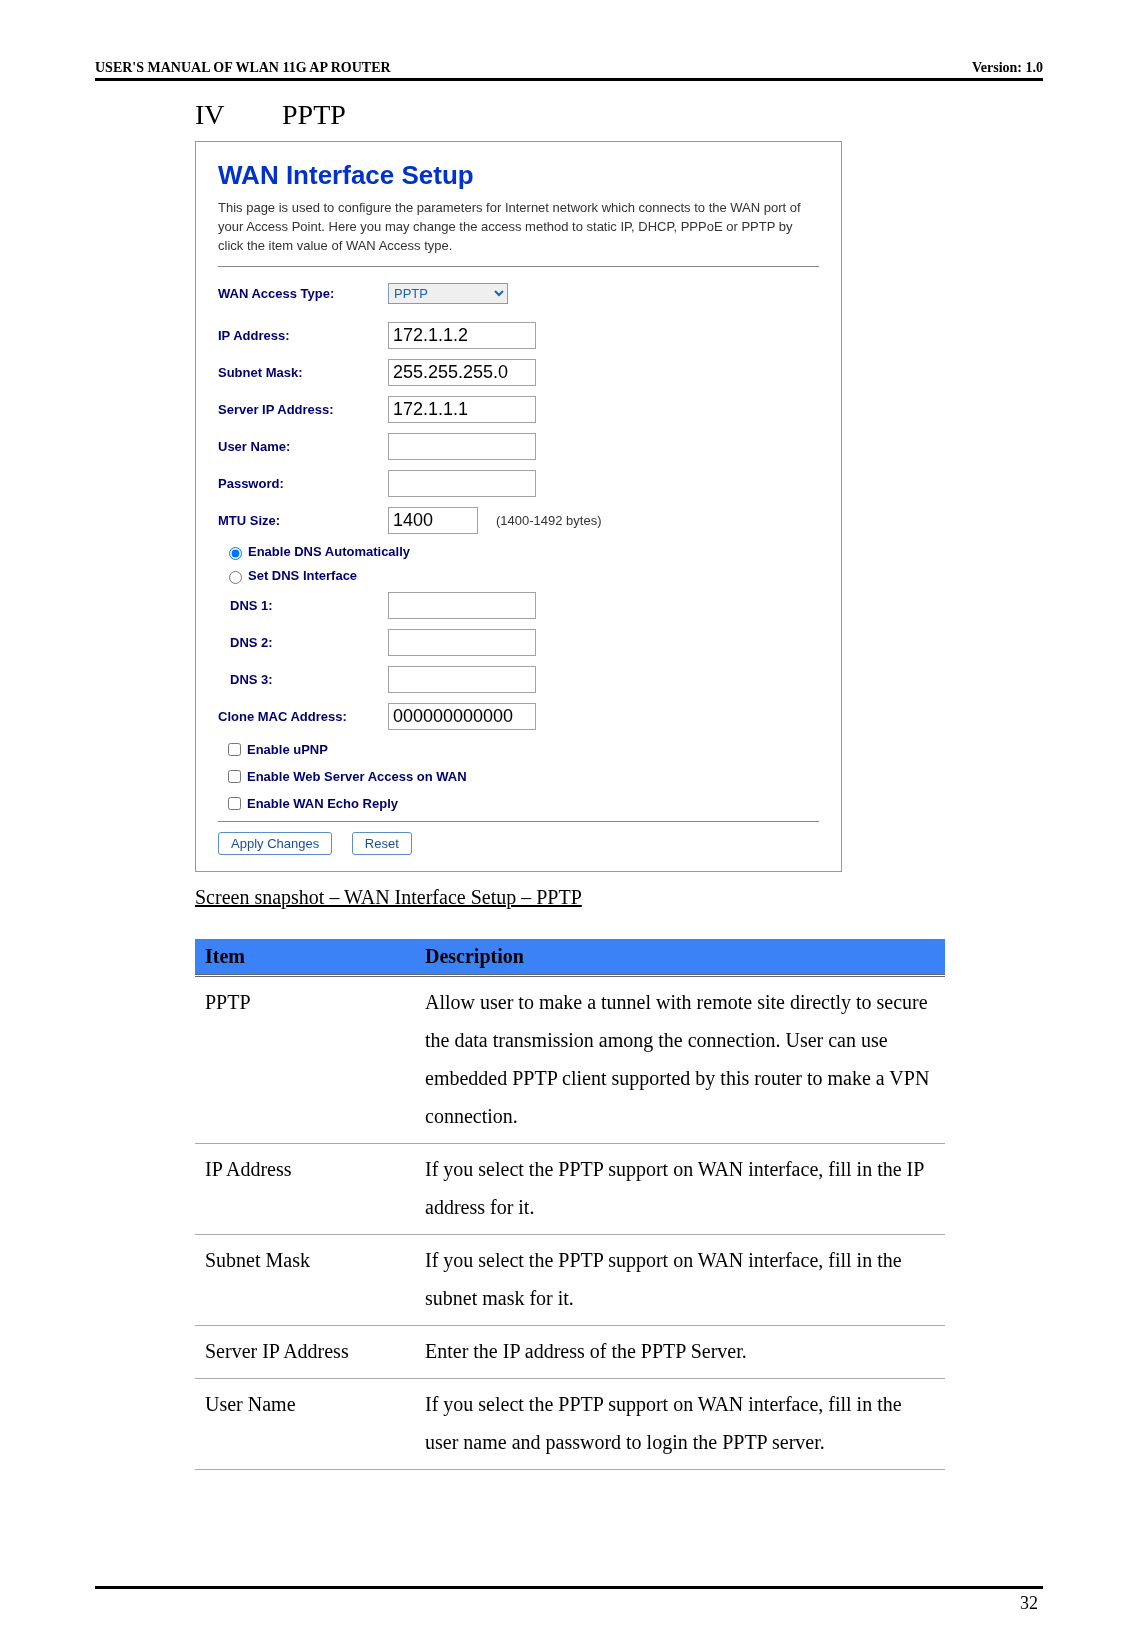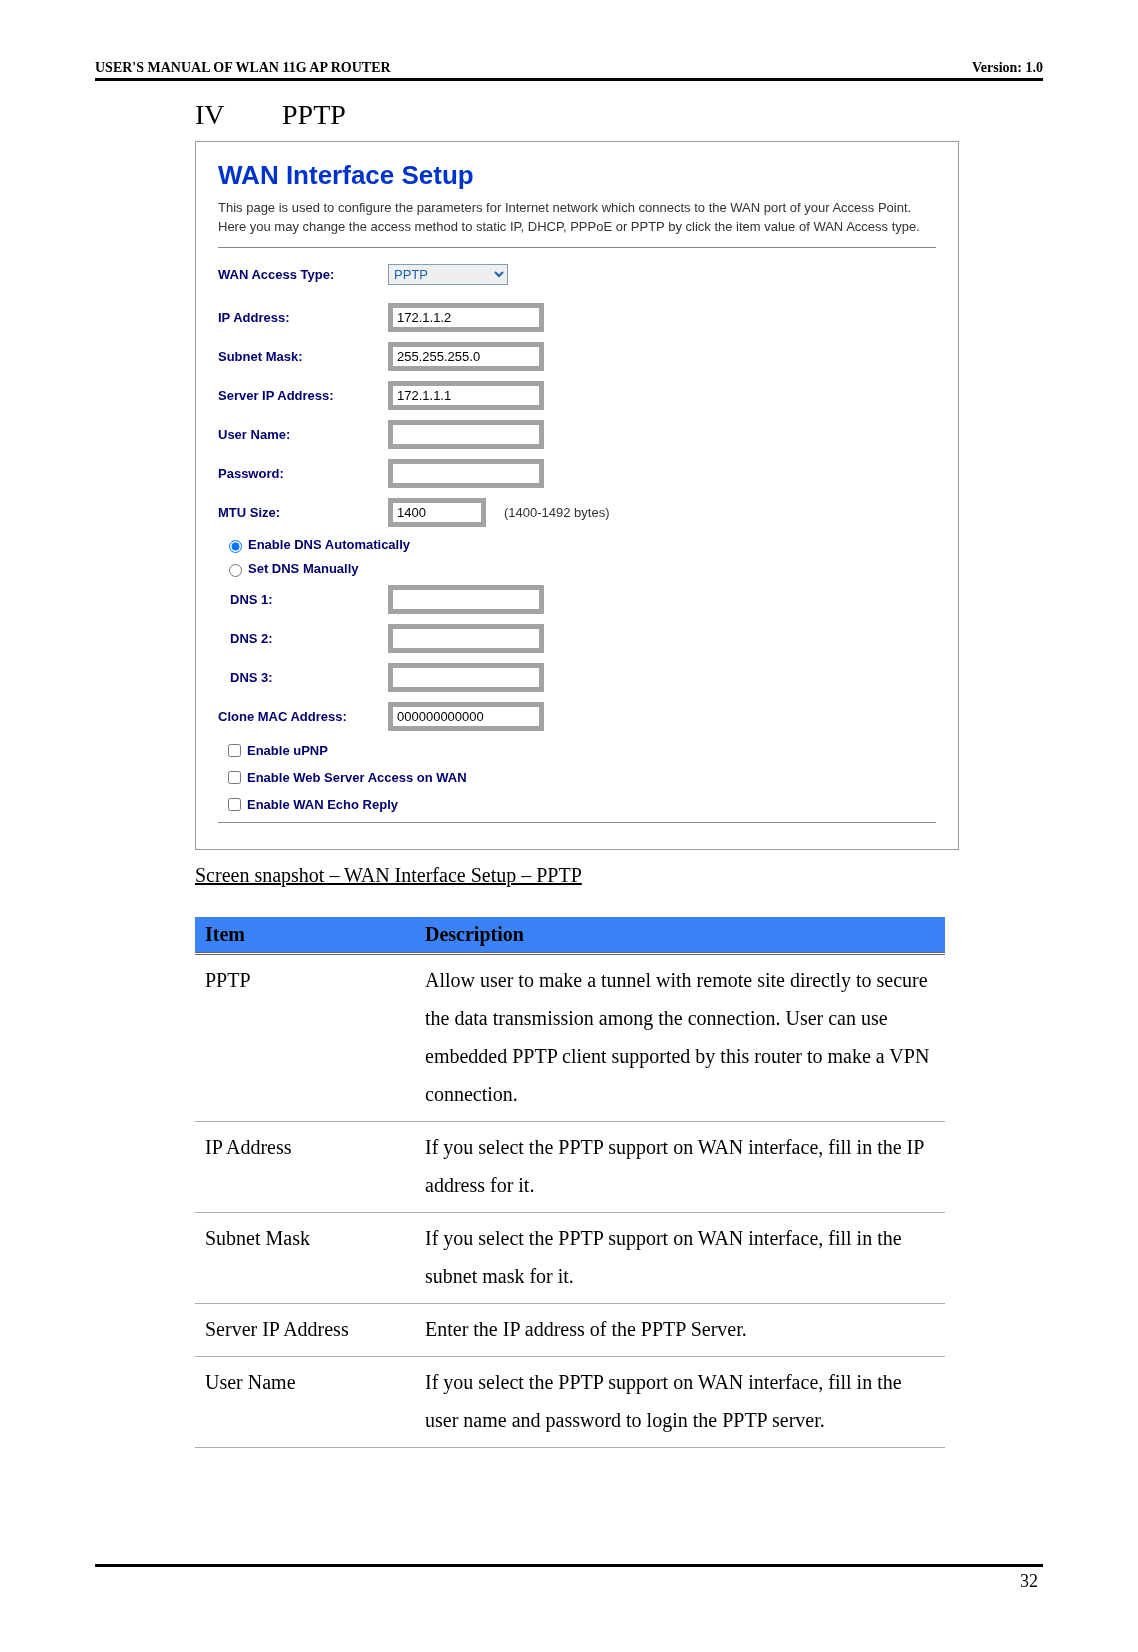--- a/index.html
+++ b/index.html
@@ -35,21 +35,21 @@
       font-size: 28px;
     }
     .roman {
       display: inline-block;
       width: 80px;
     }
     .screenshot-box {
       margin-left: 100px;
       border: 1px solid #999;
       padding: 18px 22px 16px 22px;
-      width: 764px;
+      width: 647px;
       box-sizing: border-box;
       font-family: "Trebuchet MS", Tahoma, sans-serif;
       font-size: 13px;
     }
     .wan-title {
       color: #0033cc;
       font-size: 26px;
       font-weight: bold;
       margin: 0 0 8px 0;
       font-family: "Trebuchet MS", sans-serif;
@@ -78,22 +78,22 @@
     }
     .form-select {
       width: 120px;
       font-size: 13px;
       border: 1px solid #7f9db9;
       color: #1b63b5;
       padding: 1px;
     }
     .form-input {
       width: 138px;
-      font-size: 13px;
-      border: 5px solid #a3a3a3;
+      font-size: 18px;
+      border: 1px solid #a3a3a3;
       padding: 2px 4px;
     }
     .mtu-note {
       margin-left: 18px;
       color: #333;
       font-size: 13px;
     }
     .radio-row, .check-row {
       margin-bottom: 8px;
       color: #00006f;
@@ -212,21 +212,21 @@
       <input class="form-input" style="width: 80px;" value="1400">
       <span class="mtu-note">(1400-1492 bytes)</span>
     </div>
 
     <div class="radio-row" style="margin-left:6px">
       <input type="radio" checked="" style="">
       <span>Enable DNS Automatically</span>
     </div>
     <div class="radio-row" style="margin-left:6px">
       <input type="radio" style="">
-      <span>Set DNS Manually</span>
+      <span>Set DNS Interface</span>
     </div>
 
     <div class="form-row indent-dns">
       <span class="form-label" style="width:158px">DNS 1:</span>
       <input class="form-input" style="">
     </div>
     <div class="form-row indent-dns">
       <span class="form-label" style="width:158px">DNS 2:</span>
       <input class="form-input" style="">
     </div>
@@ -248,20 +248,24 @@
       <input type="checkbox" style="">
       <span>Enable Web Server Access on WAN</span>
     </div>
     <div class="check-row" style="margin-left:6px">
       <input type="checkbox" style="">
       <span>Enable WAN Echo Reply</span>
     </div>
 
     <hr class="wan-hr" style="margin:6px 0 10px 0">
 
+    <div class="btn-group">
+      <button class="btn">Apply Changes</button>
+      <button class="btn">Reset</button>
+    </div>
   </div>
 
   <div class="caption">Screen snapshot – WAN Interface Setup – PPTP</div>
 
   <table class="desc-table">
     <tbody>
         <tr>
       <th>Item</th>
       <th>Description</th>
     </tr>

